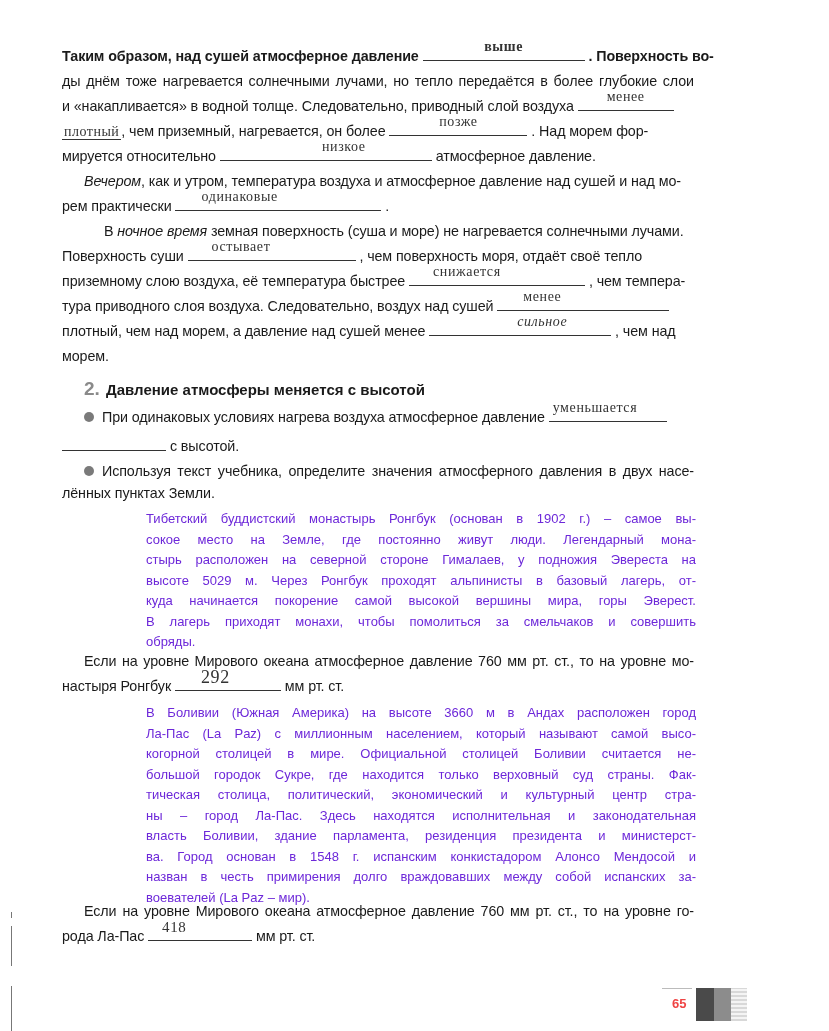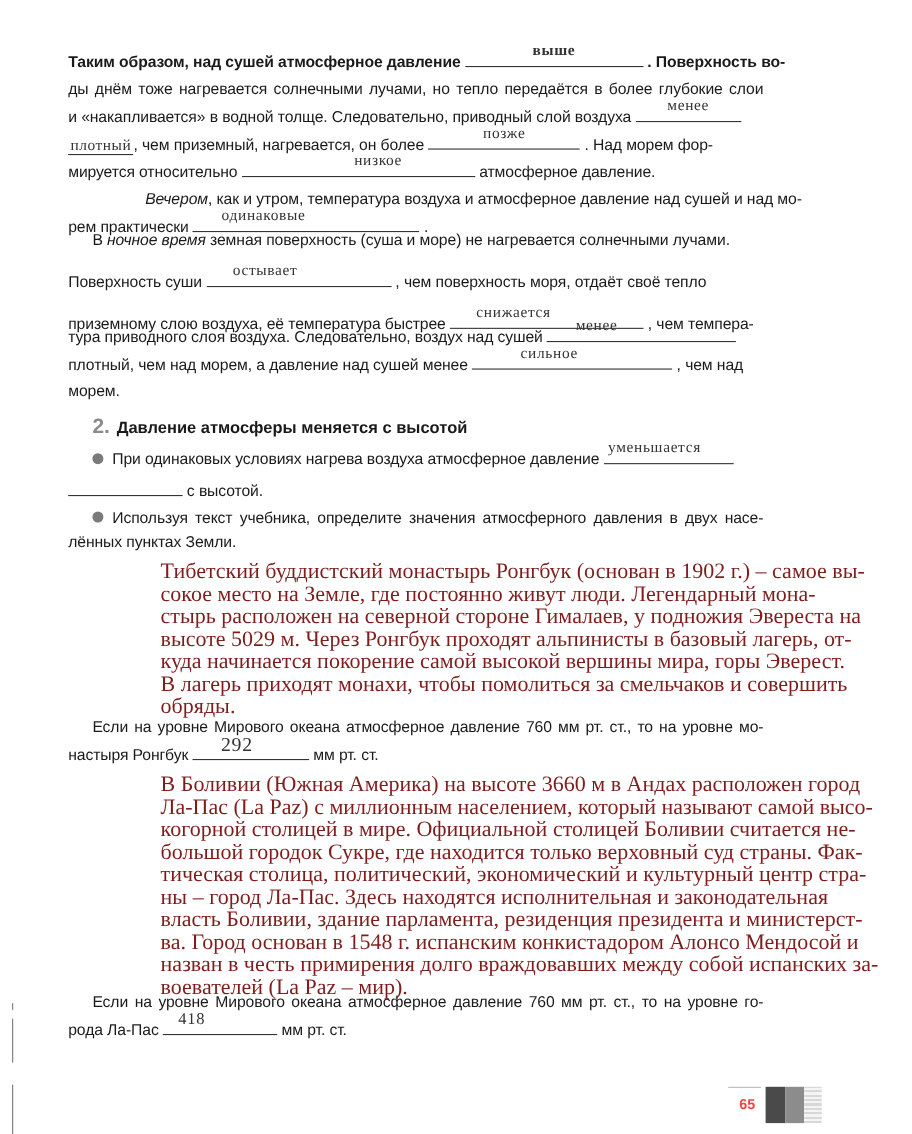--- a/index.html
+++ b/index.html
@@ -37,22 +37,22 @@
       position: absolute; left: 84px; top: 378px;
       font-size: 15px; font-weight: bold; white-space: nowrap;
     }
     .heading .num { color: #8a8a8a; font-size: 19px; margin-right: 2px; }
     .bullet {
       display: inline-block; width: 10px; height: 10px; border-radius: 50%;
       background: #7a7a7a; margin-right: 8px; vertical-align: 0px;
     }
     .serif-block {
       position: absolute; left: 146px; width: 550px;
-      font-family: Liberation Serif, serif;
-      font-size: 20px; line-height: 20.5px; color: #7f1d1d;
+      font-family: Liberation Sans, sans-serif;
+      font-size: 13px; line-height: 20.5px; color: #6d28d9;
     }
     .serif-block .sl { display: block; white-space: nowrap; text-align: justify; text-align-last: justify; }
     .serif-block .sl.last { text-align-last: left; }
     .page-num {
       position: absolute; left: 672px; top: 996px;
       font-size: 13px; font-weight: bold; color: #ef4444;
     }
     .tab-dark { position: absolute; left: 696px; top: 988px; width: 18px; height: 33px; background: #4a4a4a; }
     .tab-mid { position: absolute; left: 714px; top: 988px; width: 17px; height: 33px; background: #8c8c8c; }
     .tab-light { position: absolute; left: 731px; top: 988px; width: 16px; height: 33px;
@@ -81,49 +81,49 @@
     <span class="ans-inline">плотный</span><span>, чем приземный, нагревается, он более</span>
     <span class="blank" style="width:138px;"><span class="ans">позже</span></span>
     <span>. Над морем фор-</span>
   </div>
   <div class="line" style="top:146px;">
     <span>мируется относительно</span>
     <span class="blank" style="width:212px;"><span class="ans" style="text-align:center; padding-left:36px;">низкое</span></span>
     <span>атмосферное давление.</span>
   </div>
 
-  <div class="line indent" style="top:171px;margin-left:48px;">
+  <div class="line indent" style="top:171px;">
     <span class="ital">Вечером</span><span>, как и утром, температура воздуха и атмосферное давление над сушей и над мо-</span>
   </div>
   <div class="line" style="top:196px;">
     <span>рем практически</span>
     <span class="blank" style="width:206px;"><span class="ans" style="text-align:left; padding-left:26px;">одинаковые</span></span>
     <span>.</span>
   </div>
 
-  <div class="line indent" style="top:209px;">
+  <div class="line indent" style="top:221px;margin-left:20px;">
     <span>В </span><span class="ital">ночное время</span><span> земная поверхность (суша и море) не нагревается солнечными лучами.</span>
   </div>
   <div class="line" style="top:246px;">
     <span>Поверхность суши</span>
     <span class="blank" style="width:168px;"><span class="ans" style="text-align:left; padding-left:24px;">остывает</span></span>
     <span>, чем поверхность моря, отдаёт своё тепло</span>
   </div>
-  <div class="line" style="top:284px;">
+  <div class="line" style="top:271px;">
     <span>приземному слою воздуха, её температура быстрее</span>
     <span class="blank" style="width:176px;"><span class="ans" style="text-align:left; padding-left:24px;">снижается</span></span>
     <span>, чем темпера-</span>
   </div>
   <div class="line" style="top:296px;">
     <span>тура приводного слоя воздуха. Следовательно, воздух над сушей</span>
     <span class="blank" style="width:172px;"><span class="ans" style="text-align:left; padding-left:26px;">менее</span></span>
   </div>
   <div class="line" style="top:321px;">
     <span>плотный, чем над морем, а давление над сушей менее</span>
-    <span class="blank" style="width:182px;"><span class="ans" style="text-align:left; padding-left:44px;">сильное</span></span>
+    <span class="blank" style="width:182px;"><span class="ans" style="text-align:center; padding-left:44px;font-style:italic;">сильное</span></span>
     <span>, чем над</span>
   </div>
   <div class="line" style="top:346px;">
     <span>морем.</span>
   </div>
 
   <div class="heading">
     <span class="num">2.</span>
     <span>Давление атмосферы меняется с высотой</span>
   </div>

